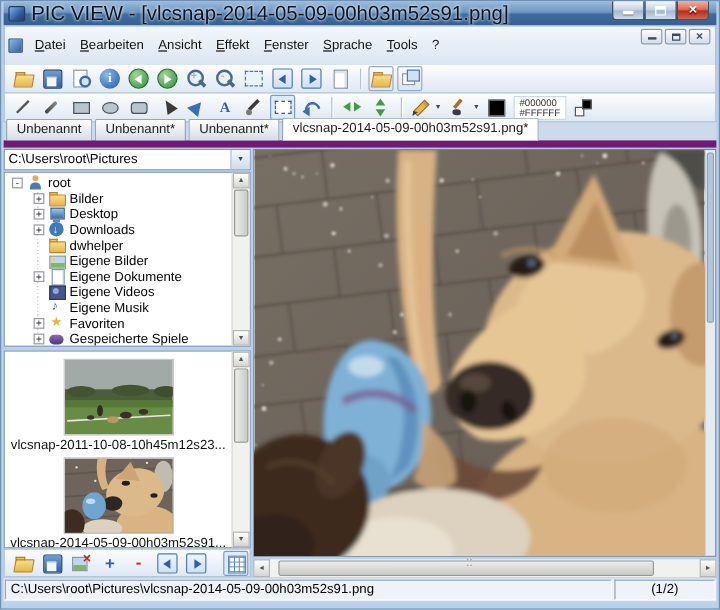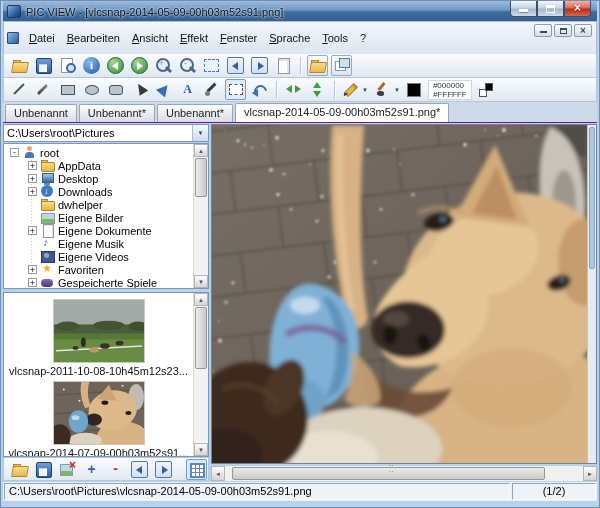--- a/index.html
+++ b/index.html
@@ -7,21 +7,21 @@
   body { background:#8aa8c8; }
 
   .window{ width:600px; height:508px; background:#b9d1ea; border:1px solid #6f8fb4;
     padding:0 2px 6px 2px; display:flex; flex-direction:column; }
 
   
   .titlebar{ height:20px; display:flex; align-items:center; padding:1px 2px 0 4px; position:relative;
     background:linear-gradient(180deg,#9dbcdb 0%,#6e97c2 45%,#3f6b9d 55%,#35608f 100%); }
   .app-icon{ width:14px; height:13px; margin-right:5px; border:1px solid #1f3a5f; border-radius:2px;
     background:linear-gradient(135deg,#7fb2e8 0%,#2f5f9f 60%,#1a3a66 100%); }
-  .title{ font-size:11px; color:#0a1420; text-shadow:0 0 3px #d5e5f5, 0 0 2px #d5e5f5; white-space:nowrap; }
+  .title{ font-size:17px; color:#0a1420; text-shadow:0 0 3px #d5e5f5, 0 0 2px #d5e5f5; white-space:nowrap; }
   .wbtns{ position:absolute; right:6px; top:0; display:flex; }
   .wbtn{ width:27px; height:16px; border:1px solid #39506b; border-top:none; position:relative;
     background:linear-gradient(#f2f7fb,#c6d4e4 45%,#a3b8cf 55%,#cfdcea); }
   .wbtn:first-child{ border-radius:0 0 0 4px; }
   .wbtn:last-child{ border-radius:0 0 4px 0; }
   .wbtn.close{ background:linear-gradient(#f4b0a0,#e06a52 45%,#b42f1c 55%,#d4664f); }
   .wbtn .g-min{ position:absolute; left:8px; bottom:4px; width:9px; height:3px; background:#fff; box-shadow:0 1px 1px #44444480; }
   .wbtn .g-max{ position:absolute; left:8px; top:4px; width:9px; height:8px; border:1px solid #fff; border-top:3px solid #fff; }
   .wbtn .g-close{ color:#fff; font-weight:bold; font-size:12px; line-height:15px; display:block; text-align:center; text-shadow:0 1px 1px #5a1a10; }
 
@@ -106,21 +106,21 @@
   .ic-grid-view::before{ left:2px; top:2px; width:13px; height:13px; border:1px solid #5a87c0; background:#fff;
     background-image:linear-gradient(#5a87c0 1px,transparent 1px),linear-gradient(90deg,#5a87c0 1px,transparent 1px);
     background-size:4px 4px; }
 
   .swatch{ width:14px; height:14px; background:#000; border:1px solid #777; }
   .hexbox{ display:flex; flex-direction:column; justify-content:center; background:#fdfefe; border:1px solid #cfd8e2;
     padding:0 4px; height:20px; margin-left:2px; }
   .hexbox span{ font-size:8px; line-height:9px; color:#333; letter-spacing:0; }
 
   
-  .tabbar{ height:21px; background:#ccdaea; border-bottom:1px solid #701a75; display:flex; align-items:flex-end; padding:2px 2px 0 2px; gap:2px; }
+  .tabbar{ height:21px; background:#ccdaea; border-bottom:6px solid #701a75; display:flex; align-items:flex-end; padding:2px 2px 0 2px; gap:2px; }
   .tab{ font-size:11px; padding:2px 8px 3px 8px; background:linear-gradient(#fdfdfd,#d6dde6); border:1px solid #96a6b8; border-bottom:none;
     border-radius:2px 2px 0 0; white-space:nowrap; color:#222; }
   .tab.active{ background:#fff; padding-bottom:4px; }
 
   
   .content{ flex:1; display:flex; padding-top:1px; min-height:0;justify-content:flex-end; }
   .leftpanel{ width:206px; display:flex; flex-direction:column; min-height:0; }
   .combo{ height:18px; display:flex; border:1px solid #7a96b8; background:#fff; margin-bottom:1px; }
   .combo-text{ flex:1; font-size:11px; padding:2px 3px; white-space:nowrap; overflow:hidden; }
   .combo-btn{ width:16px; display:flex; align-items:center; justify-content:center; border-left:1px solid #a8bcd2;
@@ -369,21 +369,21 @@
       <div class="panel tree-panel">
         <div class="tree" id="tree">
             <div class="trow" style="padding-left: 4px;">
               <span class="exp">-</span>
               <span class="tic tic-user"></span>
               <span>root</span>
             </div>
             <div class="trow" style="padding-left: 22px;">
               <span class="exp">+</span>
               <span class="tic tic-folder"></span>
-              <span>AppData</span>
+              <span>Bilder</span>
             </div>
             <div class="trow" style="padding-left: 22px;">
               <span class="exp">+</span>
               <span class="tic tic-desktop"></span>
               <span>Desktop</span>
             </div>
             <div class="trow" style="padding-left: 22px;">
               <span class="exp">+</span>
               <span class="tic tic-download"></span>
               <span>Downloads</span>
@@ -398,27 +398,27 @@
               <span class="tic tic-pictures"></span>
               <span>Eigene Bilder</span>
             </div>
             <div class="trow" style="padding-left: 22px;">
               <span class="exp">+</span>
               <span class="tic tic-documents"></span>
               <span>Eigene Dokumente</span>
             </div>
             <div class="trow" style="padding-left: 22px;">
               <span class="exp none"></span>
+              <span class="tic tic-videos"></span>
+              <span>Eigene Videos</span>
+            </div>
+            <div class="trow" style="padding-left: 22px;">
+              <span class="exp none"></span>
               <span class="tic tic-music"></span>
               <span>Eigene Musik</span>
-            </div>
-            <div class="trow" style="padding-left: 22px;">
-              <span class="exp none"></span>
-              <span class="tic tic-videos"></span>
-              <span>Eigene Videos</span>
             </div>
             <div class="trow" style="padding-left: 22px;">
               <span class="exp">+</span>
               <span class="tic tic-favorites"></span>
               <span>Favoriten</span>
             </div>
             <div class="trow" style="padding-left: 22px;">
               <span class="exp">+</span>
               <span class="tic tic-games"></span>
               <span>Gespeicherte Spiele</span>
@@ -473,21 +473,21 @@
                 <polygon points="56,3 64,20 44,18" fill="#cda574"></polygon>
                 <ellipse cx="52" cy="22" rx="3.5" ry="2.2" fill="#241d18"></ellipse>
                 <ellipse cx="76" cy="33" rx="3" ry="2" fill="#241d18"></ellipse>
                 <ellipse cx="41" cy="40" rx="8" ry="6.5" fill="#2f2622"></ellipse>
                 <ellipse cx="25" cy="42" rx="10" ry="12" fill="#6fa6cf"></ellipse>
                 <ellipse cx="22" cy="38" rx="4" ry="2.5" fill="#c2d9ea"></ellipse>
                 <ellipse cx="32" cy="62" rx="17" ry="8" fill="#dcd2bf"></ellipse>
                 <ellipse cx="6" cy="58" rx="11" ry="13" fill="#3e2c20"></ellipse>
               </svg>
             </div>
-            <div class="thumb-cap">vlcsnap-2014-07-09-00h03m52s91...</div>
+            <div class="thumb-cap">vlcsnap-2014-05-09-00h03m52s91...</div>
           </div>
         </div>
         <div class="sb-v">
           <span class="sb-btn up"></span>
           <span class="sb-track">
               <span class="sb-thumb" style="height:46%"></span>
             </span>
           <span class="sb-btn down"></span>
         </div>
       </div>

